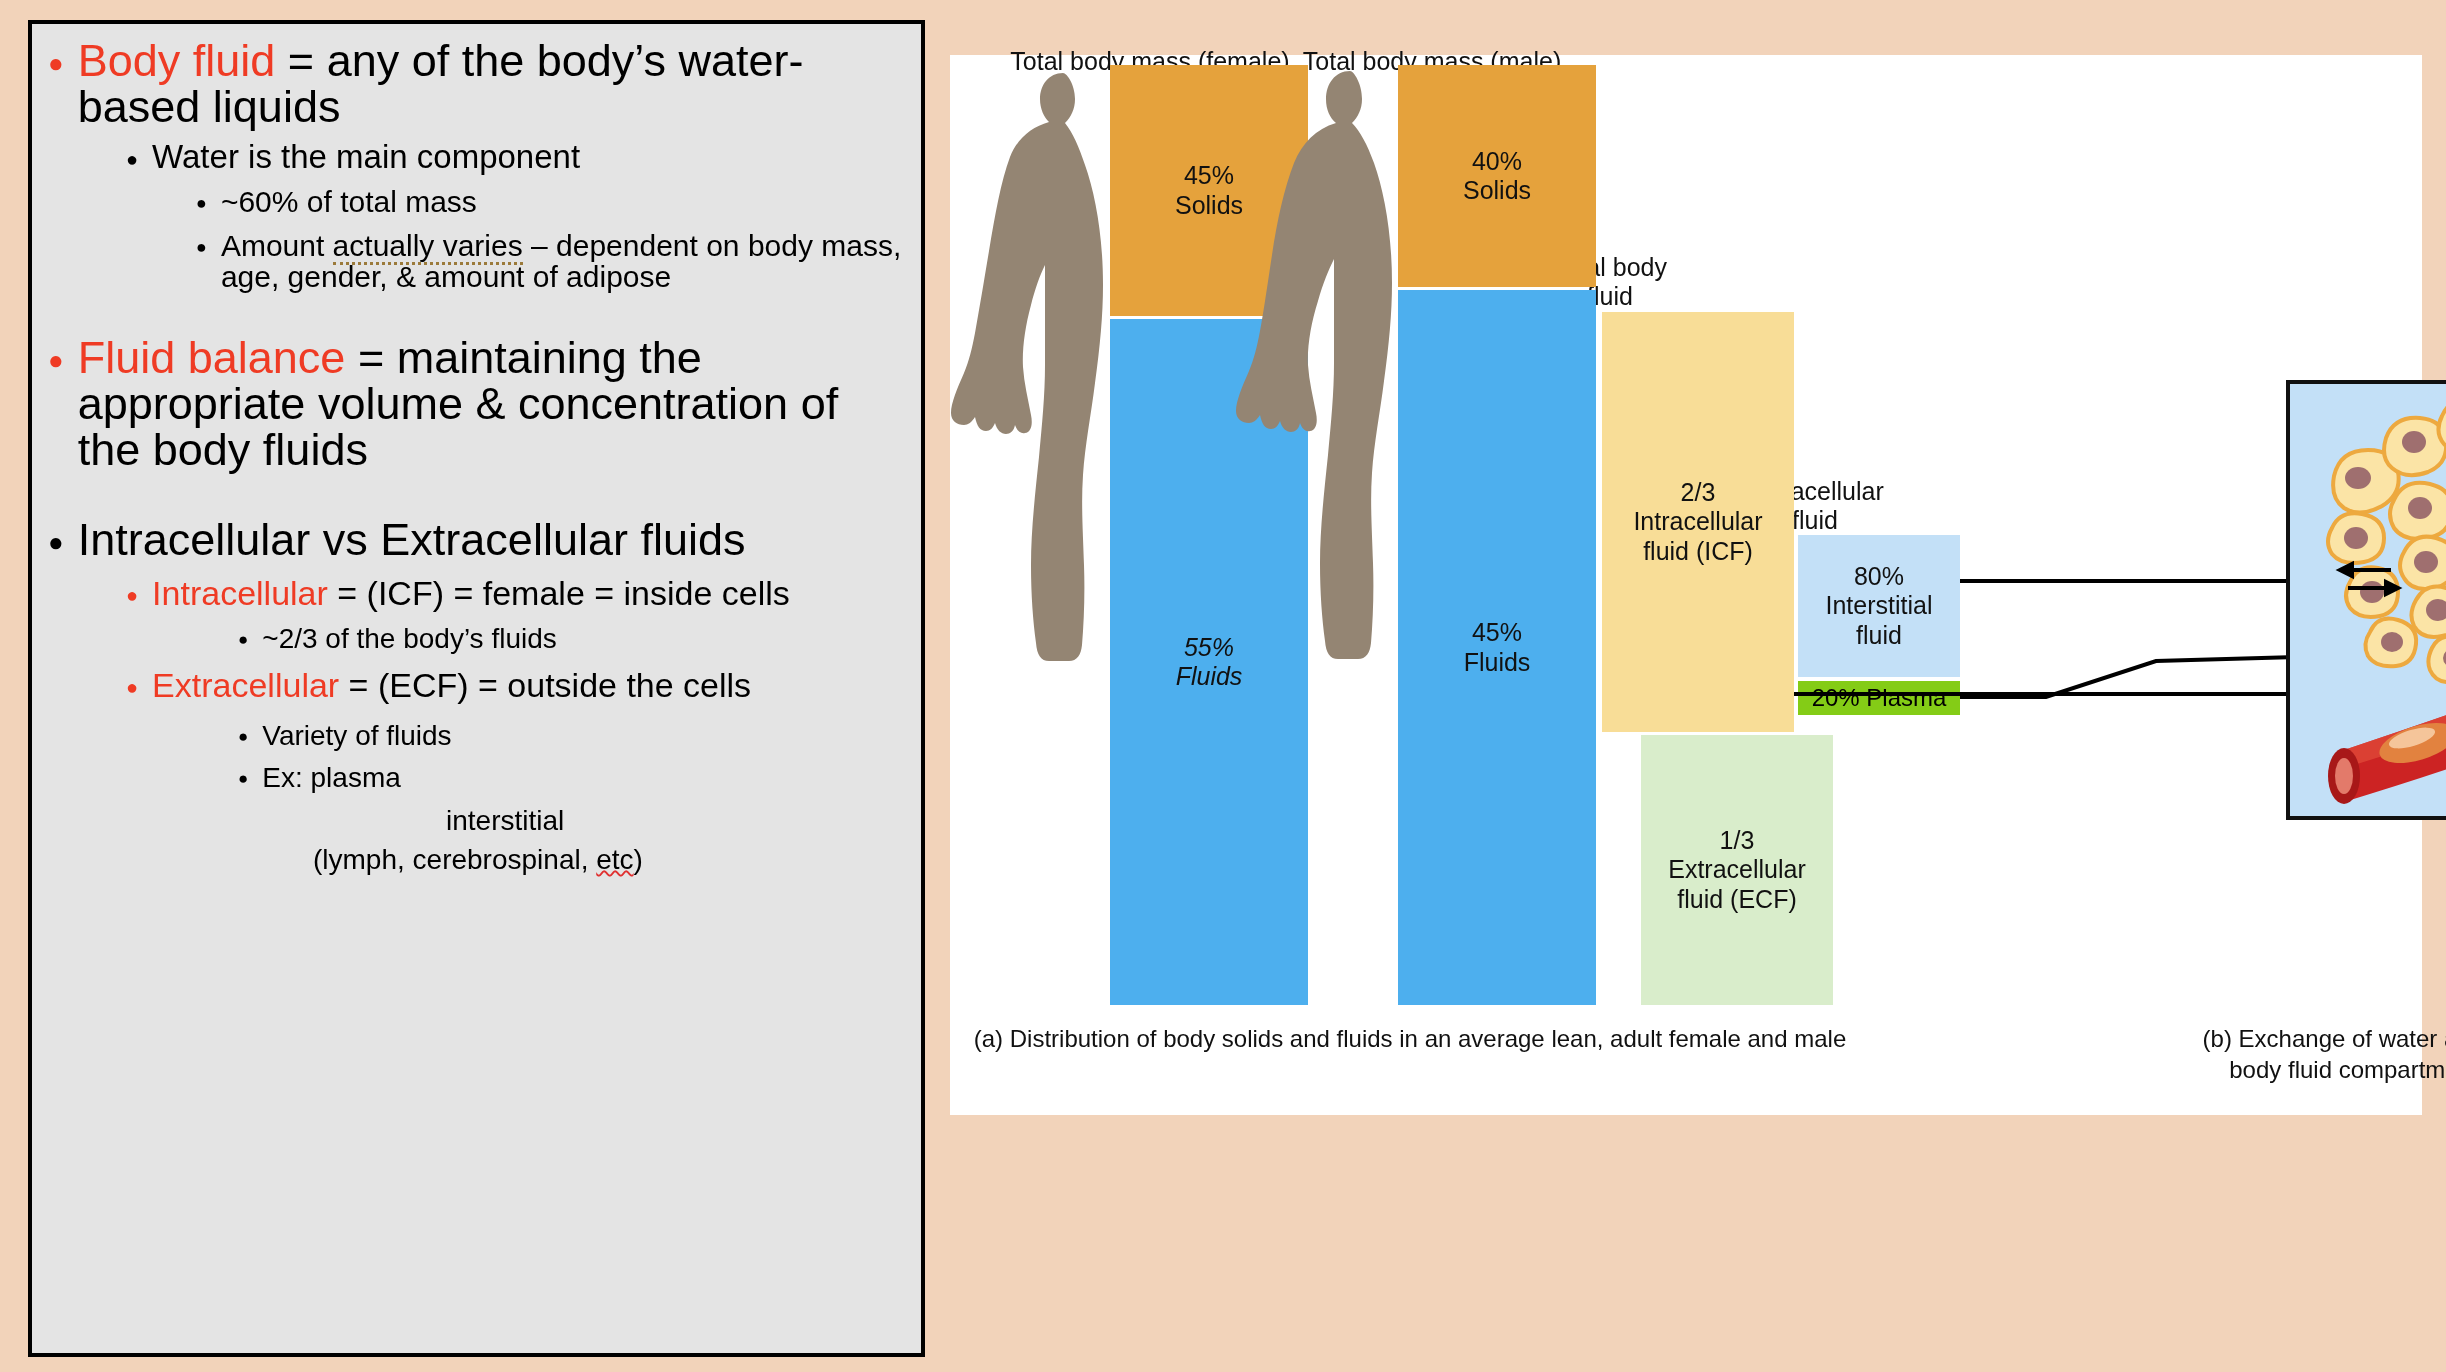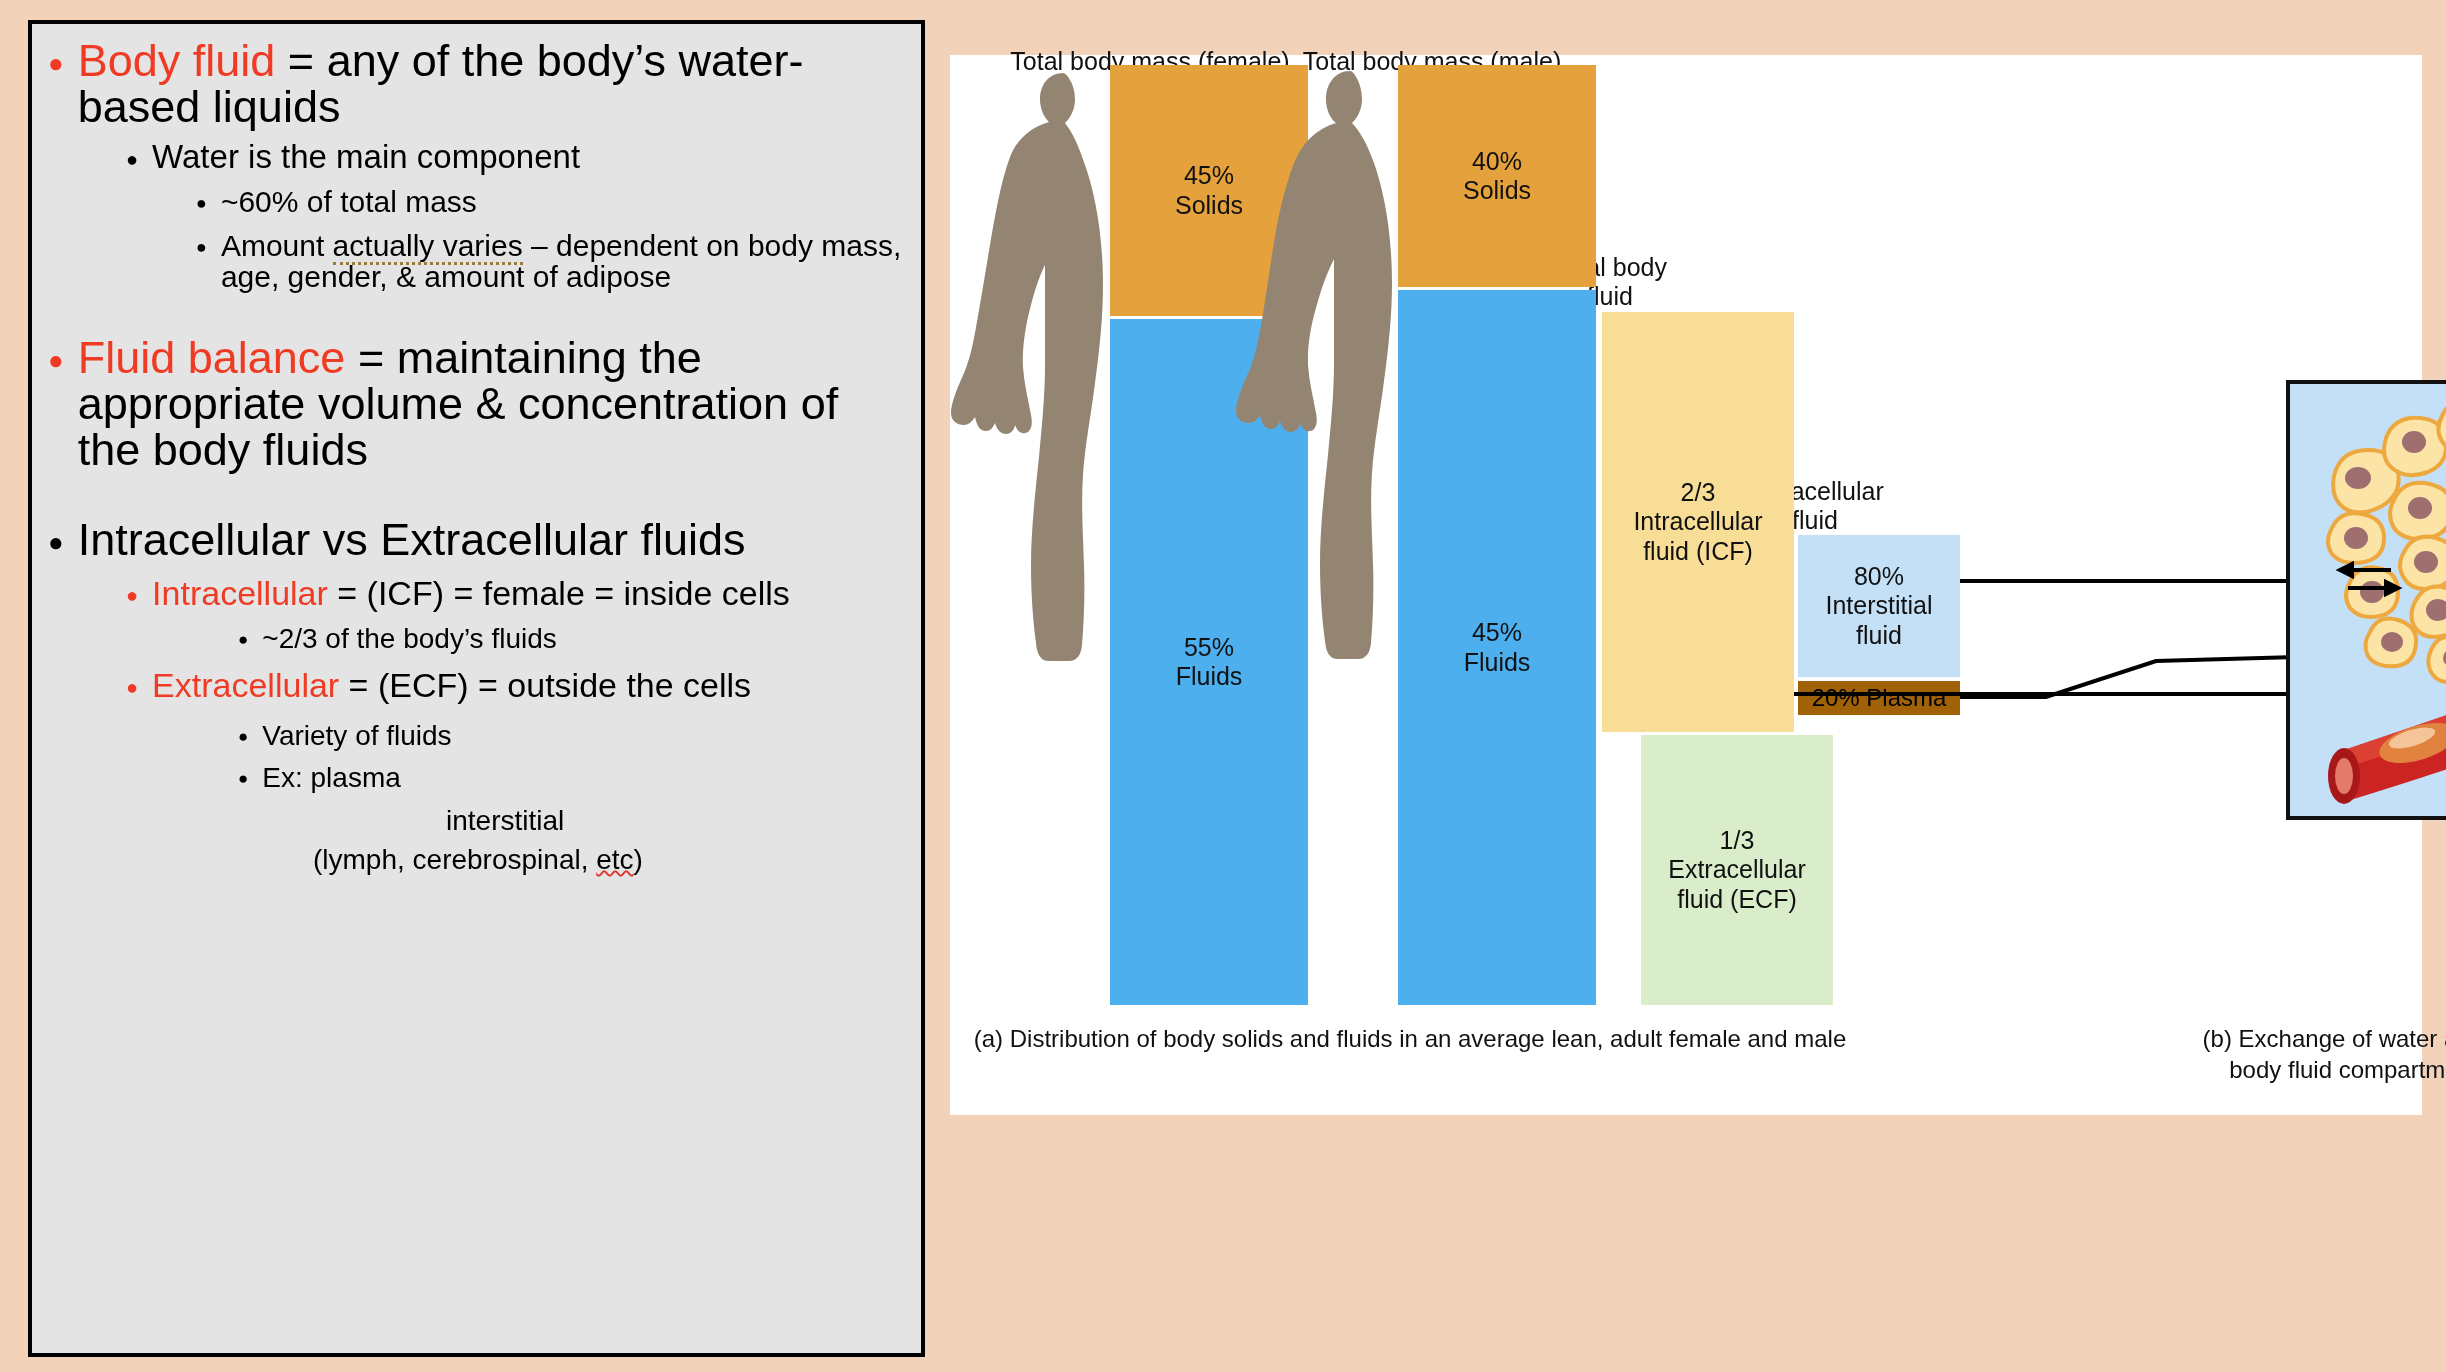--- a/index.html
+++ b/index.html
@@ -183,21 +183,21 @@
 fluid</div>
 
     <svg style="position:absolute;left:-5px;top:10px;" width="220" height="600" viewBox="0 0 220 600">
       <path fill="#948573" d="M118 8 C104 8 95 20 95 34 C95 44 99 52 104 57 C86 62 72 74 65 92 C56 116 50 150 44 186 C39 216 34 246 30 268 C27 284 24 296 19 308 C12 324 6 338 6 348 C6 356 12 360 19 360 C23 360 27 357 30 352 C32 361 35 366 41 366 C45 366 48 363 50 358 C52 365 56 369 61 369 C65 369 69 366 70 360 C72 366 76 369 80 368 C86 367 88 360 86 350 C83 334 79 318 78 302 C77 284 80 262 86 240 C90 224 95 210 100 200 L100 300 C100 330 97 360 94 392 C90 430 86 466 86 500 C86 530 88 556 91 578 C92 590 96 596 104 596 L124 596 C132 596 136 590 137 580 C139 556 140 528 139 500 C138 466 136 440 138 410 C140 380 146 350 150 318 C155 282 158 250 158 220 C158 170 150 128 140 100 C134 82 128 68 120 58 C126 52 130 44 130 34 C130 20 122 8 118 8 Z"></path>
     </svg>
 
     <div class="barseg" style="left:160px; top:10px; width:198px; height:251px; background:#e5a23c;">
       <span>45%
 Solids</span>
     </div>
-    <div class="barseg" style="left:160px; top:264px; width:198px; height:686px; background:#4dafee;">
+    <div class="barseg" style="left:160px; top:264px; width:198px; height:686px; background:#4dafee;font-style:italic;">
       <span>55%
 Fluids</span>
     </div>
 
     <svg style="position:absolute;left:280px;top:10px;" width="220" height="600" viewBox="0 0 220 600">
       <path fill="#948573" d="M120 6 C105 6 96 19 96 34 C96 45 100 53 106 58 C86 64 72 78 64 98 C54 124 47 156 42 190 C38 216 34 244 30 266 C27 282 24 294 19 306 C12 322 6 336 6 346 C6 354 12 358 19 358 C23 358 27 355 30 350 C32 359 35 364 41 364 C45 364 48 361 50 356 C52 363 56 367 61 367 C65 367 69 364 70 358 C72 364 76 367 80 366 C86 365 88 358 86 348 C83 332 79 316 78 300 C77 282 81 258 88 236 C93 218 99 204 104 194 L104 298 C104 328 101 358 98 390 C94 428 90 464 90 498 C90 528 92 554 95 576 C96 588 100 594 108 594 L128 594 C136 594 140 588 141 578 C143 554 144 526 143 498 C142 464 140 438 142 408 C144 378 150 348 154 316 C159 280 162 248 162 218 C162 168 154 126 144 98 C137 79 130 66 122 58 C128 52 132 44 132 34 C132 19 124 6 120 6 Z"></path>
     </svg>
 
     <div class="barseg" style="left:448px; top:10px; width:198px; height:222px; background:#e5a23c;">
       <span>40%
@@ -217,21 +217,21 @@
       <span>1/3
 Extracellular
 fluid (ECF)</span>
     </div>
 
     <div class="barseg" style="left:848px; top:480px; width:162px; height:142px; background:#c3e0f7;">
       <span>80%
 Interstitial
 fluid</span>
     </div>
-    <div class="barseg" style="left:848px; top:626px; width:162px; height:34px; background:#a16207; color:#000; font-size:24px;">
+    <div class="barseg" style="left:848px; top:626px; width:162px; height:34px; background:#84cc16; color:#000; font-size:24px;">
       <span>20% Plasma</span>
     </div>
 
     <div class="conn" style="left:844px; top:638px; width:0px; height:0px;"></div>
     <div class="conn" style="left:844px; top:637px; width:496px; height:4px;"></div>
     <div class="conn" style="left:1010px; top:524px; width:330px; height:4px;"></div>
     <svg style="position:absolute;left:1006px;top:600px;" width="345" height="60">
       <polyline points="4,42 90,42 200,6 345,2" fill="none" stroke="#000" stroke-width="4"></polyline>
     </svg>
 

